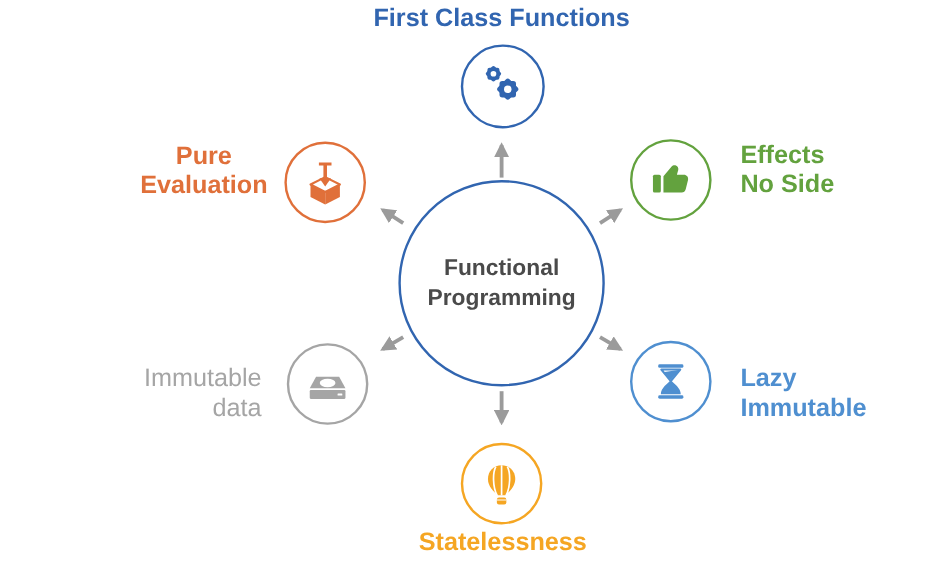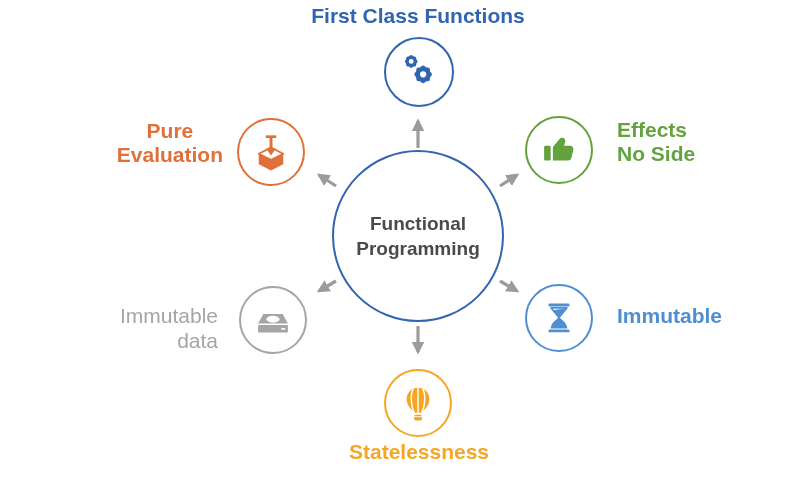--- a/index.html
+++ b/index.html
@@ -128,20 +128,21 @@
   <div class="circle node node-lazy">
     <svg viewBox="0 0 48 48">
       <rect x="12" y="7.5" width="24" height="3.4" rx="1.4" fill="currentColor"></rect>
       <rect x="12" y="37" width="24" height="3.4" rx="1.4" fill="currentColor"></rect>
       <polygon points="15,12.5 33,12.5 24,23.5" fill="none" stroke="currentColor" stroke-width="2" stroke-linejoin="round"></polygon>
       <polygon points="16.5,15 32.5,12.8 24,22.5" fill="currentColor"></polygon>
       <path fill="currentColor" d="M24 22.5 C21 26 14.5 30 14.5 36 h19 C33.5 30 27 26 24 22.5 z"></path>
     </svg>
   </div>
   <div class="label label-lazy">
+    <div>Lazy</div>
     <div>Immutable</div>
   </div>
 
   <div class="circle node node-amber">
     <svg viewBox="0 0 48 48">
       <path fill="currentColor" d="M24 6.5 c-7.6 0 -13 5.6 -13 13.2 0 6.9 5.4 12.2 9.6 15.3 h6.8 c4.2 -3.1 9.6 -8.4 9.6 -15.3 C37 12.1 31.6 6.5 24 6.5 z"></path>
       <path d="M24 6.5 v28.5 M18.5 7.8 C15.3 14 15.6 27 19.6 35 M29.5 7.8 C32.7 14 32.4 27 28.4 35" stroke="#fff" stroke-width="1.6" fill="none"></path>
       <rect x="19.5" y="37.3" width="9" height="6.7" rx="2" fill="currentColor"></rect>
       <line x1="19.5" y1="39.6" x2="28.5" y2="39.6" stroke="#fff" stroke-width="1.1"></line>
     </svg>

